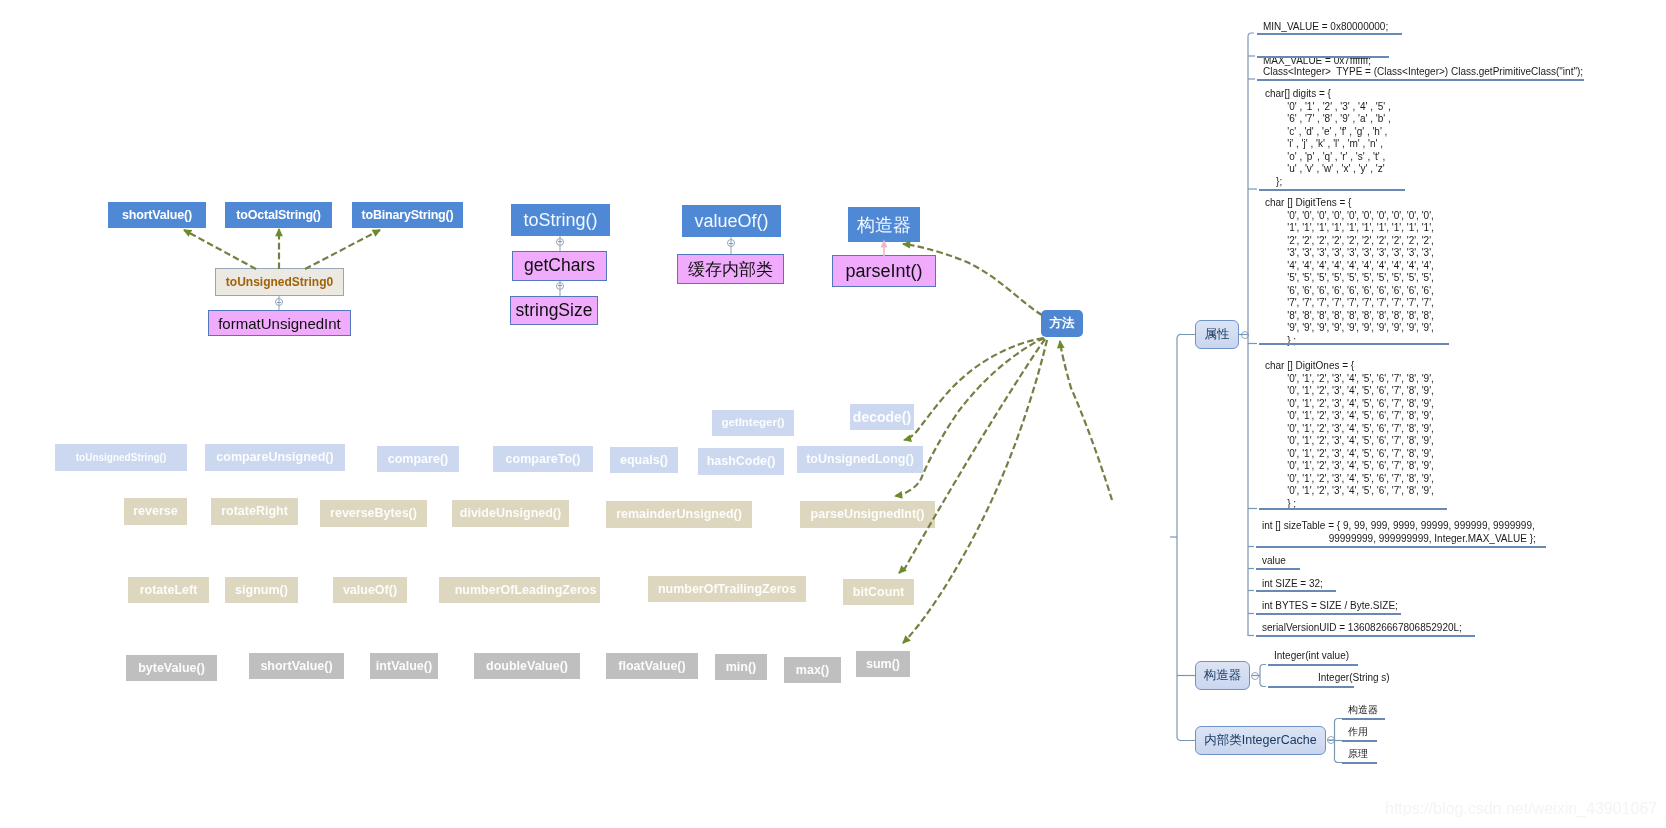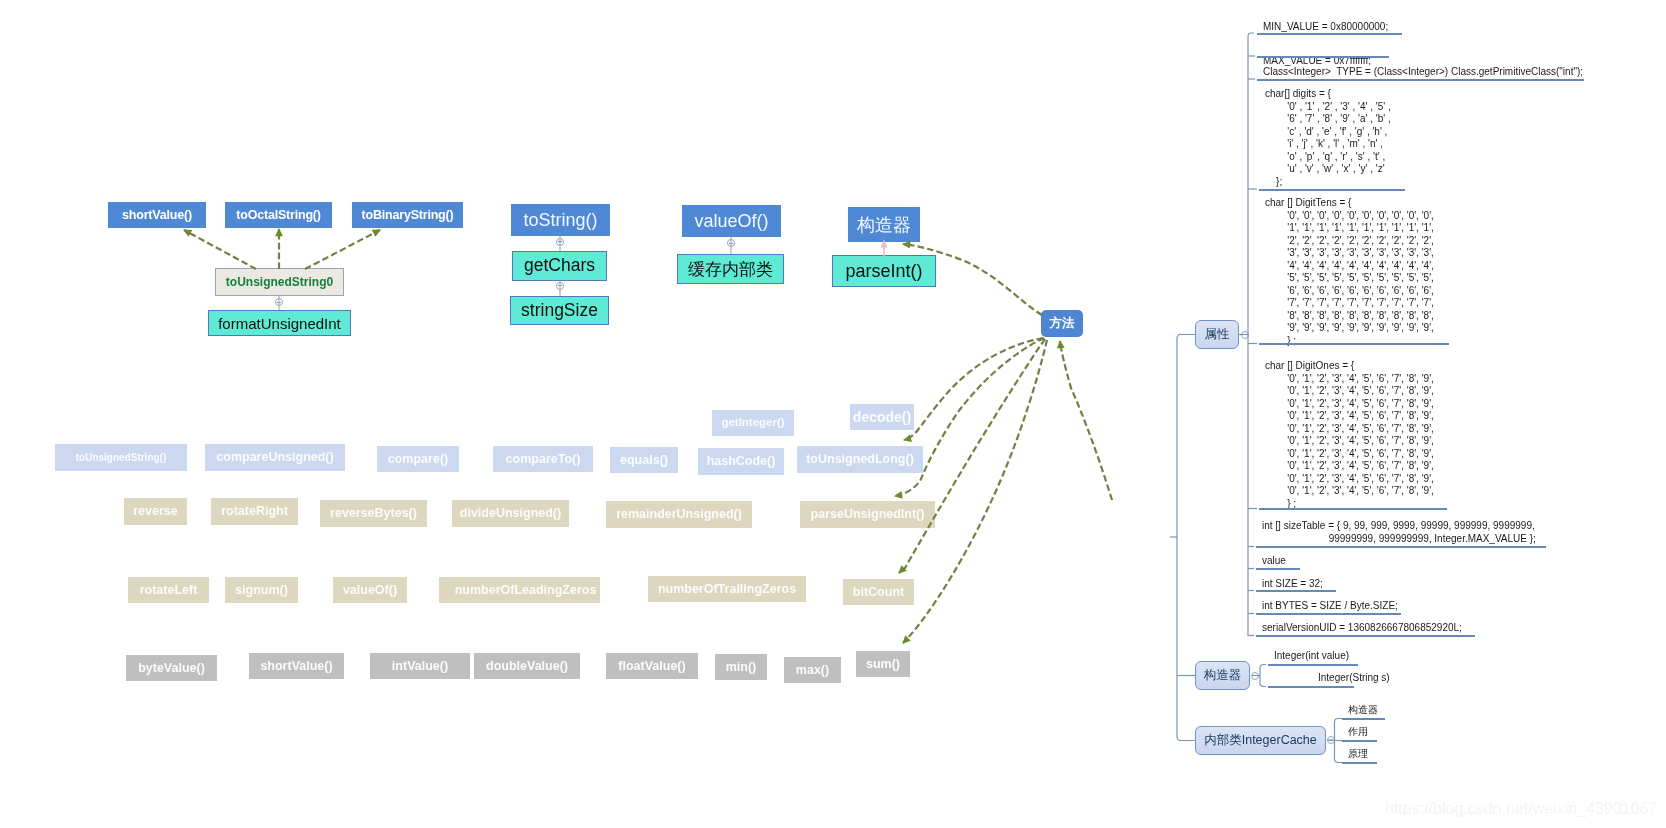--- a/index.html
+++ b/index.html
@@ -8,23 +8,23 @@
        font-family:"Liberation Sans","DejaVu Sans",sans-serif;-webkit-font-smoothing:antialiased;}
   #stage{position:absolute;left:0;top:0;width:1666px;height:828px;}
   svg.edges{position:absolute;left:0;top:0;width:1666px;height:828px;pointer-events:none;z-index:5;}
   .nd{z-index:2;}
   .nd{position:absolute;box-sizing:border-box;display:flex;align-items:center;justify-content:center;
       white-space:nowrap;line-height:1;}
   
   .s-blue{background:#4F88D4;color:#FFFFFF;font-weight:bold;font-size:13px;letter-spacing:-0.2px;}
   .s-bluebig{background:#4F88D4;color:#F2F8FF;font-weight:normal;font-size:19px;}
   
-  .s-grayout{background:#ECE9E3;border:1px solid #97A6B9;color:#15803d;font-weight:bold;font-size:13px;}
-  
-  .s-blueout{background:#5eead4;border:1.3px solid #5277BD;color:#0F0F0F;font-size:17px;}
+  .s-grayout{background:#ECE9E3;border:1px solid #97A6B9;color:#a16207;font-weight:bold;font-size:13px;}
+  
+  .s-blueout{background:#f0abfc;border:1.3px solid #5277BD;color:#0F0F0F;font-size:17px;}
   
   .s-lav{background:#CBD8EF;color:rgba(255,255,255,0.93);font-weight:bold;font-size:13px;}
   
   .s-khaki{background:#DCD7BE;color:rgba(255,255,255,0.93);font-weight:bold;font-size:13px;}
   
   .s-gray{background:#BFBFBF;color:rgba(255,255,255,0.95);font-weight:bold;font-size:13px;}
   
   .s-branch{background:linear-gradient(180deg,#DCE4F5 0%,#C9D6EF 100%);border:1px solid #6E93C9;
             border-radius:6px;color:#17375E;font-size:16px;}
   .s-branchblue{background:#4E86D2;border-radius:5px;color:#FFFFFF;
@@ -102,21 +102,21 @@
 
 
   <div id="method-nodes">
       <div class="nd s-blue" style="left: 108px; top: 202px; width: 98px; height: 26px; font-size: 12.5px;">shortValue()</div>
       <div class="nd s-blue" style="left: 225px; top: 202px; width: 107px; height: 26px; font-size: 12.5px;">toOctalString()</div>
       <div class="nd s-blue" style="left: 352px; top: 202px; width: 111px; height: 26px; font-size: 12.5px; text-align: right;">toBinaryString()</div>
       <div class="nd s-grayout" style="left: 215px; top: 268px; width: 129px; height: 28px; font-size: 12px;">toUnsignedString0</div>
       <div class="nd s-blueout" style="left: 208px; top: 310px; width: 143px; height: 26px; font-size: 15px;">formatUnsignedInt</div>
       <div class="nd s-bluebig" style="left: 511px; top: 204px; width: 99px; height: 32px; font-size: 18px;">toString()</div>
       <div class="nd s-blueout" style="left: 512px; top: 251px; width: 95px; height: 30px; font-size: 17.5px;">getChars</div>
-      <div class="nd s-blueout" style="left: 510px; top: 296px; width: 99px; height: 29px; font-size: 17.5px;">stringSize</div>
+      <div class="nd s-blueout" style="left: 510px; top: 296px; width: 88px; height: 29px; font-size: 17.5px;">stringSize</div>
       <div class="nd s-bluebig" style="left: 682px; top: 205px; width: 99px; height: 32px; font-size: 18px;">valueOf()</div>
       <div class="nd s-blueout" style="left: 677px; top: 254px; width: 107px; height: 30px; font-size: 17px;">缓存内部类</div>
       <div class="nd s-bluebig" style="left: 848px; top: 207px; width: 72px; height: 35px; font-size: 18px;">构造器</div>
       <div class="nd s-blueout" style="left: 832px; top: 255px; width: 104px; height: 32px; font-size: 18px;">parseInt()</div>
       <div class="nd s-lav" style="left: 55px; top: 444px; width: 132px; height: 27px; font-size: 10px;">toUnsignedString()</div>
       <div class="nd s-lav" style="left: 205px; top: 444px; width: 140px; height: 27px; font-size: 12.5px;">compareUnsigned()</div>
       <div class="nd s-lav" style="left: 377px; top: 446px; width: 82px; height: 26px; font-size: 12.5px;">compare()</div>
       <div class="nd s-lav" style="left: 493px; top: 446px; width: 100px; height: 26px; font-size: 12.5px;">compareTo()</div>
       <div class="nd s-lav" style="left: 610px; top: 447px; width: 68px; height: 26px; font-size: 12.5px;">equals()</div>
       <div class="nd s-lav" style="left: 698px; top: 448px; width: 86px; height: 27px; font-size: 12.5px;">hashCode()</div>
@@ -130,21 +130,21 @@
       <div class="nd s-khaki" style="left: 606px; top: 501px; width: 146px; height: 27px; font-size: 12.5px;">remainderUnsigned()</div>
       <div class="nd s-khaki" style="left: 800px; top: 501px; width: 135px; height: 27px; font-size: 12.5px;">parseUnsignedInt()</div>
       <div class="nd s-khaki" style="left: 128px; top: 577px; width: 81px; height: 26px; font-size: 12.5px;">rotateLeft</div>
       <div class="nd s-khaki" style="left: 225px; top: 577px; width: 73px; height: 26px; font-size: 12.5px;">signum()</div>
       <div class="nd s-khaki" style="left: 333px; top: 577px; width: 74px; height: 26px; font-size: 12.5px;">valueOf()</div>
       <div class="nd s-khaki" style="left: 439px; top: 577px; width: 161px; height: 26px; font-size: 12.5px; padding-left: 12px;">numberOfLeadingZeros</div>
       <div class="nd s-khaki" style="left: 648px; top: 576px; width: 158px; height: 26px; font-size: 12.5px;">numberOfTrailingZeros</div>
       <div class="nd s-khaki" style="left: 843px; top: 579px; width: 71px; height: 26px; font-size: 12.5px;">bitCount</div>
       <div class="nd s-gray" style="left: 126px; top: 655px; width: 91px; height: 26px; font-size: 12.5px;">byteValue()</div>
       <div class="nd s-gray" style="left: 249px; top: 653px; width: 95px; height: 26px; font-size: 12.5px;">shortValue()</div>
-      <div class="nd s-gray" style="left: 370px; top: 653px; width: 100px; height: 26px; font-size: 12.5px;">intValue()</div>
+      <div class="nd s-gray" style="left: 370px; top: 653px; width: 68px; height: 26px; font-size: 12.5px;">intValue()</div>
       <div class="nd s-gray" style="left: 474px; top: 653px; width: 106px; height: 26px; font-size: 12.5px;">doubleValue()</div>
       <div class="nd s-gray" style="left: 606px; top: 653px; width: 92px; height: 26px; font-size: 12.5px;">floatValue()</div>
       <div class="nd s-gray" style="left: 715px; top: 654px; width: 52px; height: 26px; font-size: 12.5px;">min()</div>
       <div class="nd s-gray" style="left: 784px; top: 657px; width: 57px; height: 26px; font-size: 12.5px;">max()</div>
       <div class="nd s-gray" style="left: 856px; top: 651px; width: 54px; height: 26px; font-size: 12.5px;">sum()</div>
     </div>
   <div id="branch-nodes">
       <div class="nd s-branchblue" style="left: 1041px; top: 310px; width: 42px; height: 27px; font-size: 12.5px;">方法</div>
       <div class="nd s-branch" style="left: 1195px; top: 320px; width: 44px; height: 29px; font-size: 12.5px;">属性</div>
       <div class="nd s-branch" style="left: 1195px; top: 661px; width: 55px; height: 29px; font-size: 12.5px;">构造器</div>

